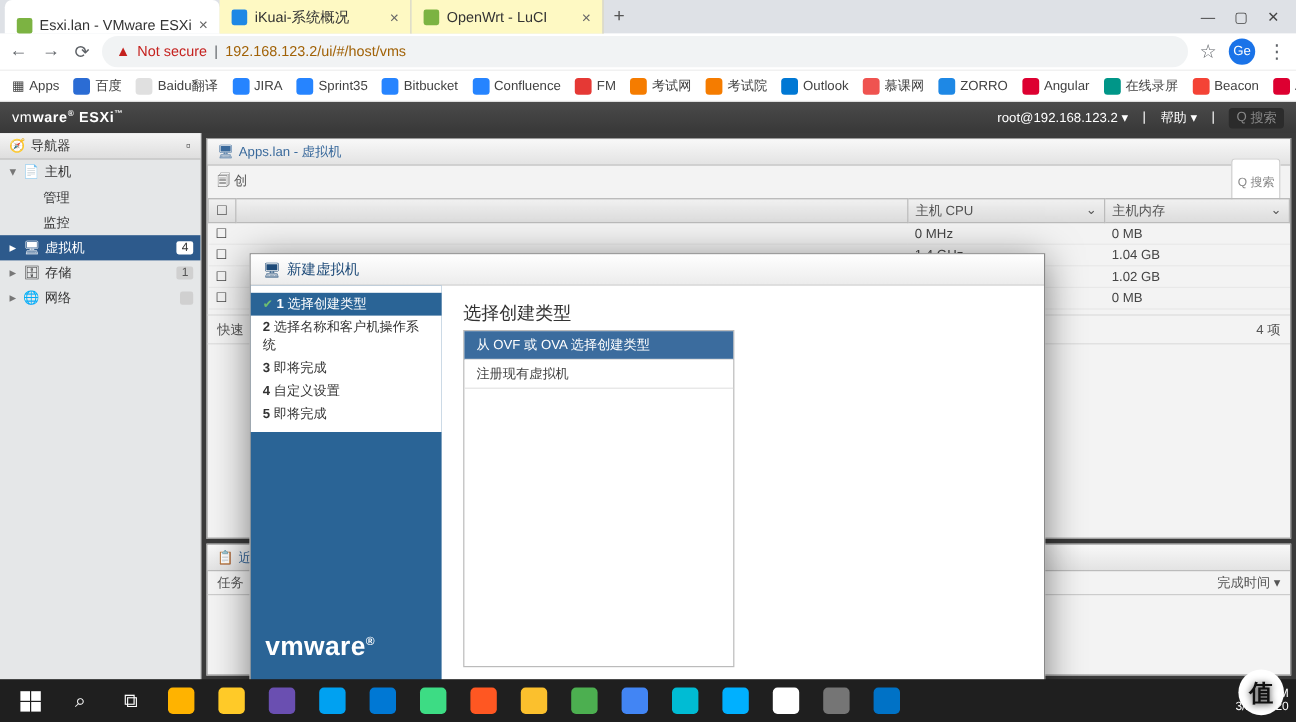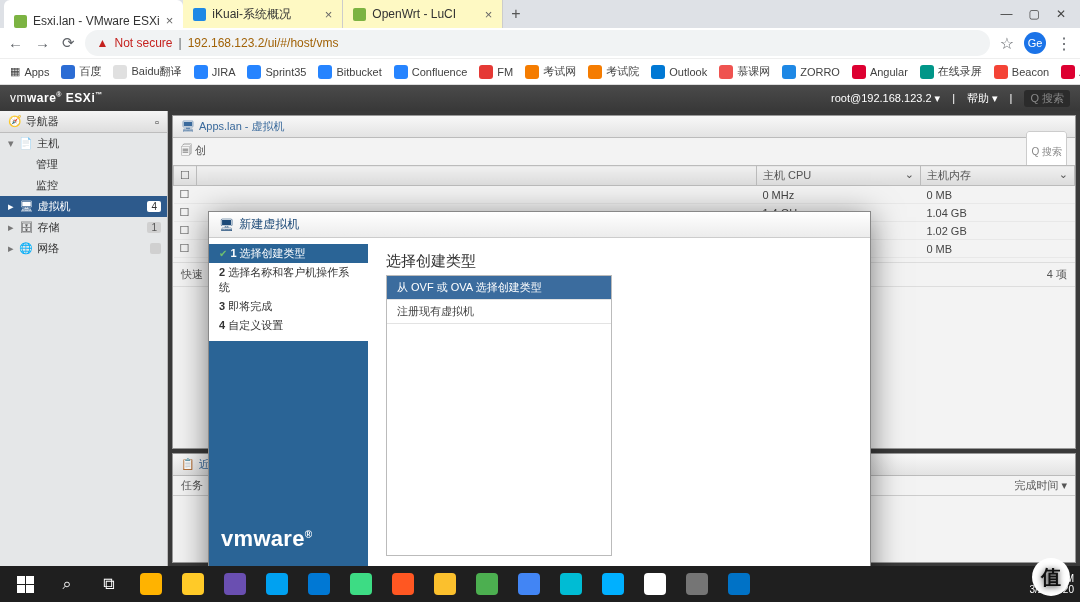--- a/index.html
+++ b/index.html
@@ -322,20 +322,21 @@
         <span>🖥</span>
         <span>新建虚拟机</span>
       </div>
     <div class="modal-body">
       <div class="wizard-left">
         <div class="steps">
           <div class="step active"><span class="ck">✔</span><b>1</b> <span>选择创建类型</span></div>
           <div class="step"><b>2</b> <span>选择名称和客户机操作系统</span></div>
           <div class="step"><b>3</b> <span>即将完成</span></div>
           <div class="step"><b>4</b> <span>自定义设置</span></div>
+          <div class="step"><b>5</b> <span>即将完成</span></div>
         </div>
         <div class="vmw-logo"><span>vmware</span><span class="r">®</span></div>
       </div>
       <div class="wizard-right">
         <div class="wr-title">选择创建类型</div>
         <div class="wr-row">
           <div class="opts">
             <div class="opt sel">从 OVF 或 OVA 选择创建类型</div>
             <div class="opt">注册现有虚拟机</div>
           </div>

